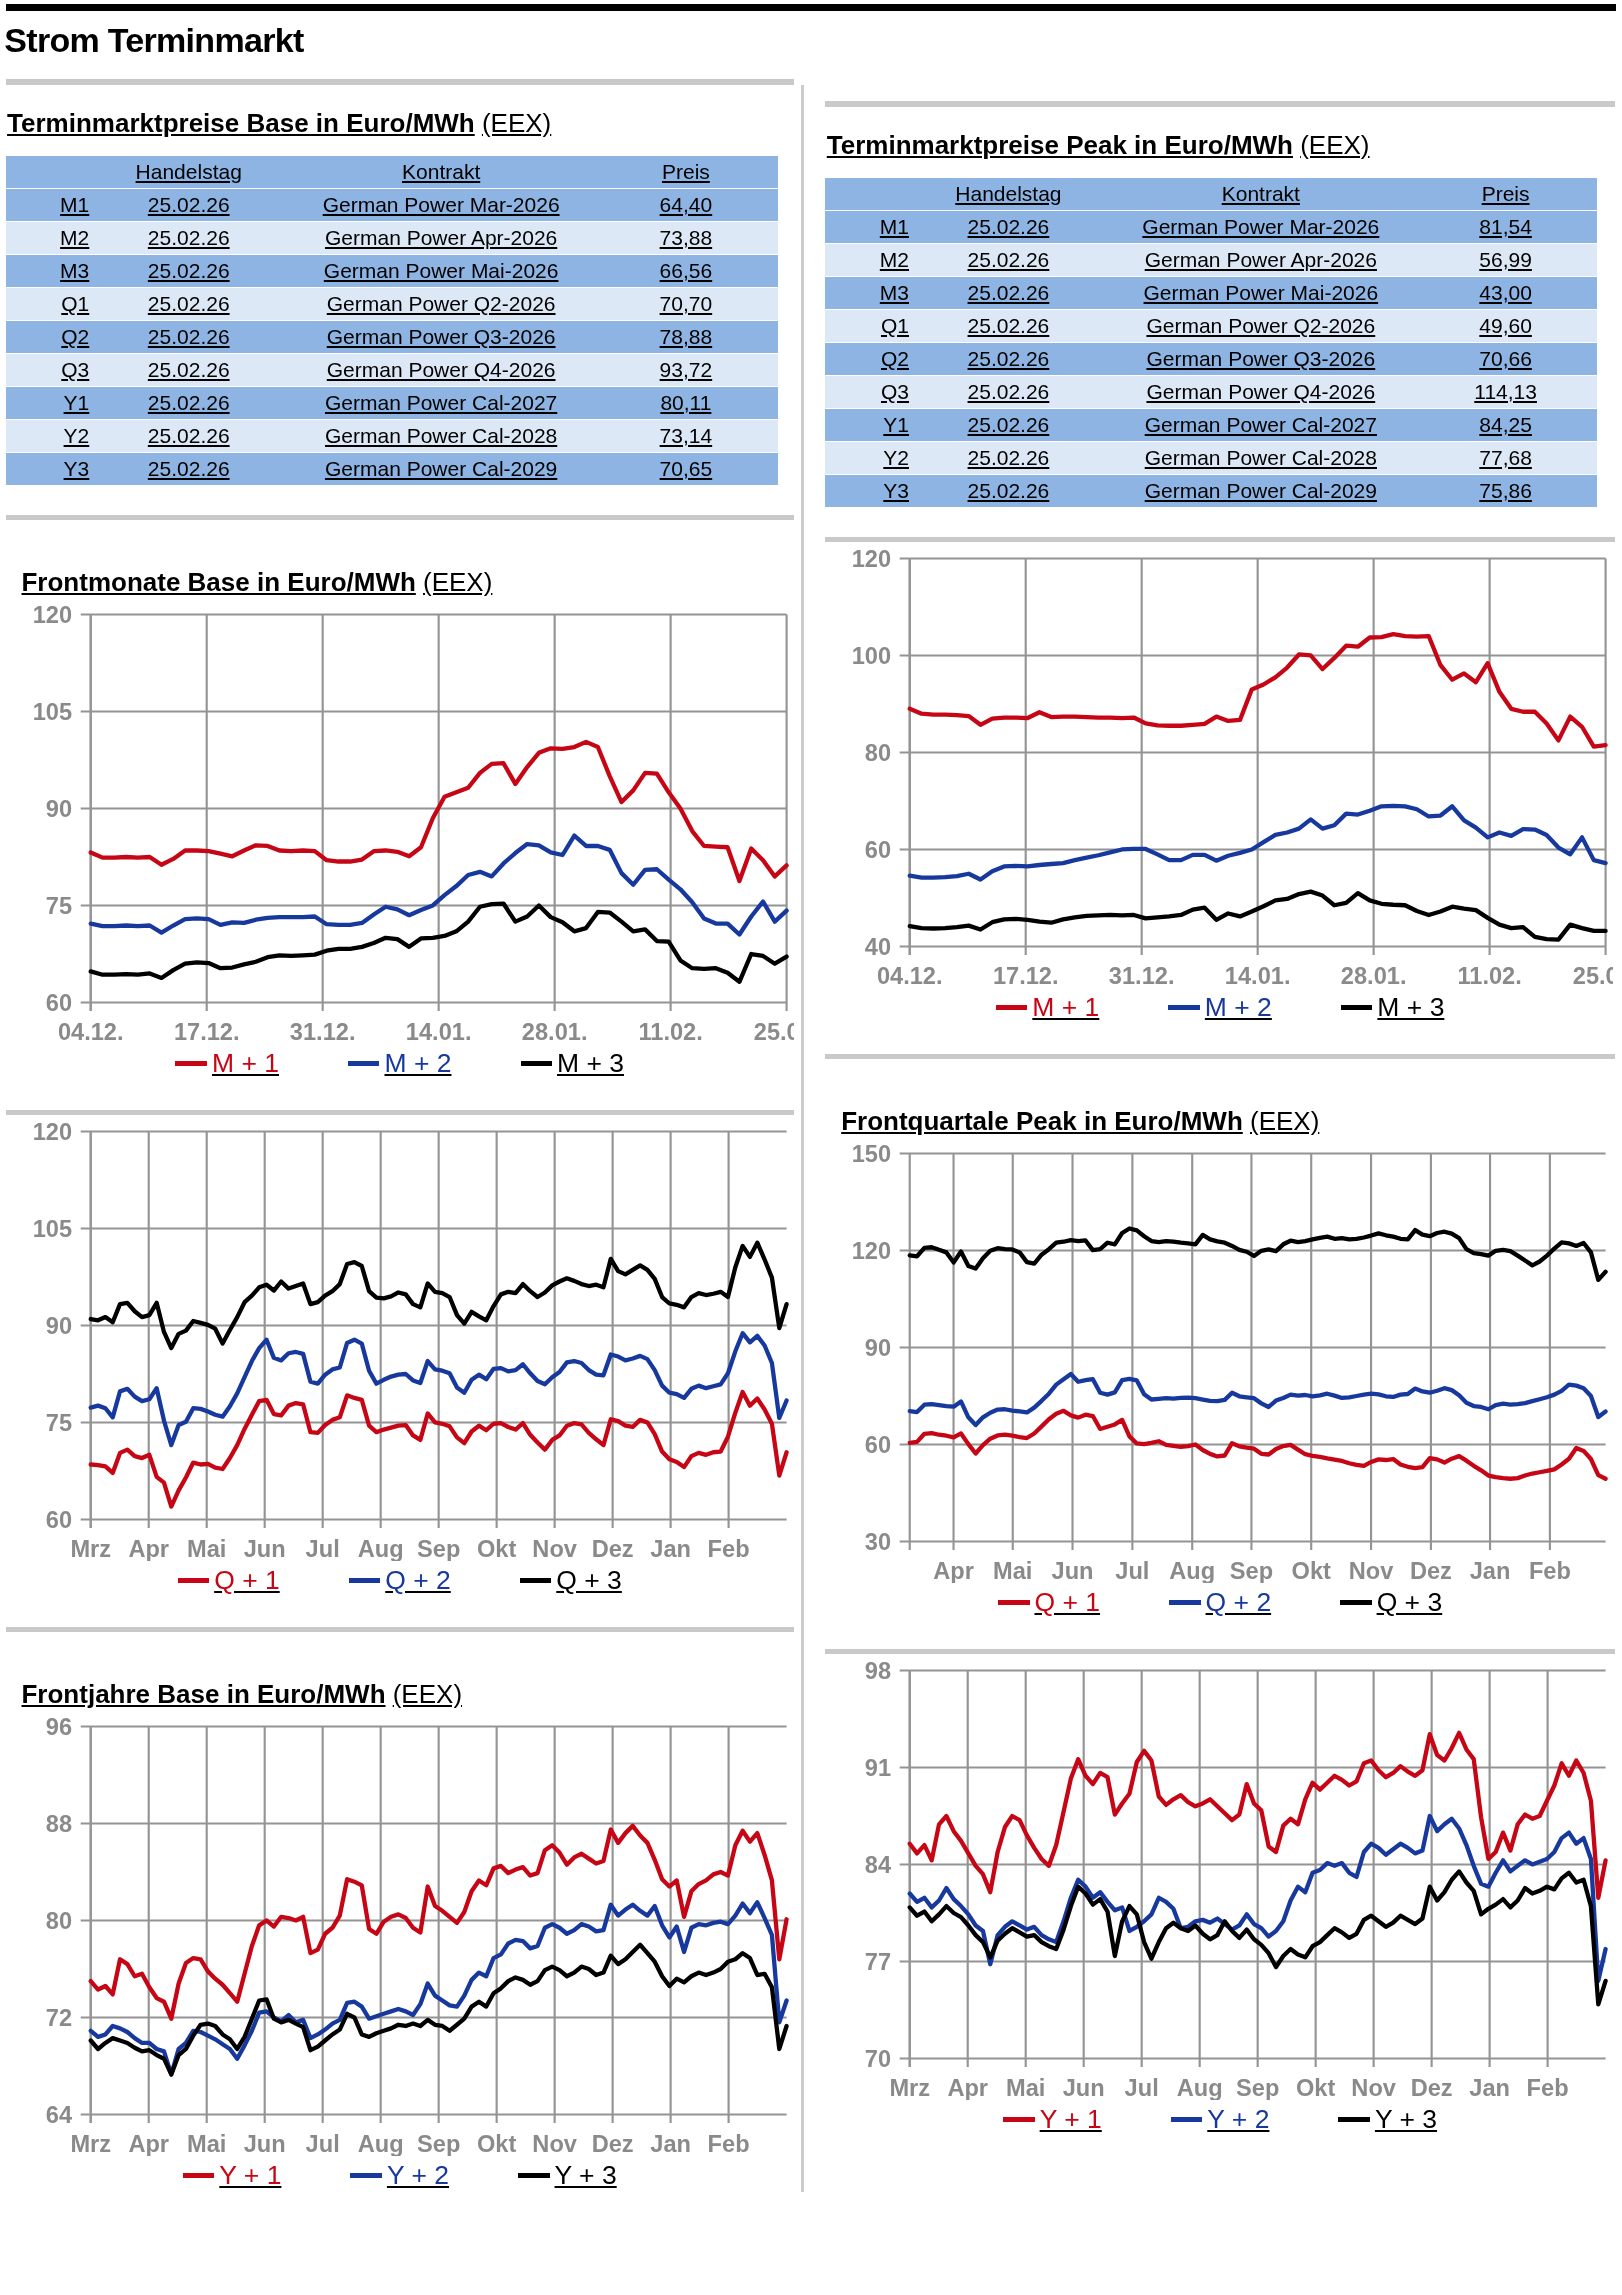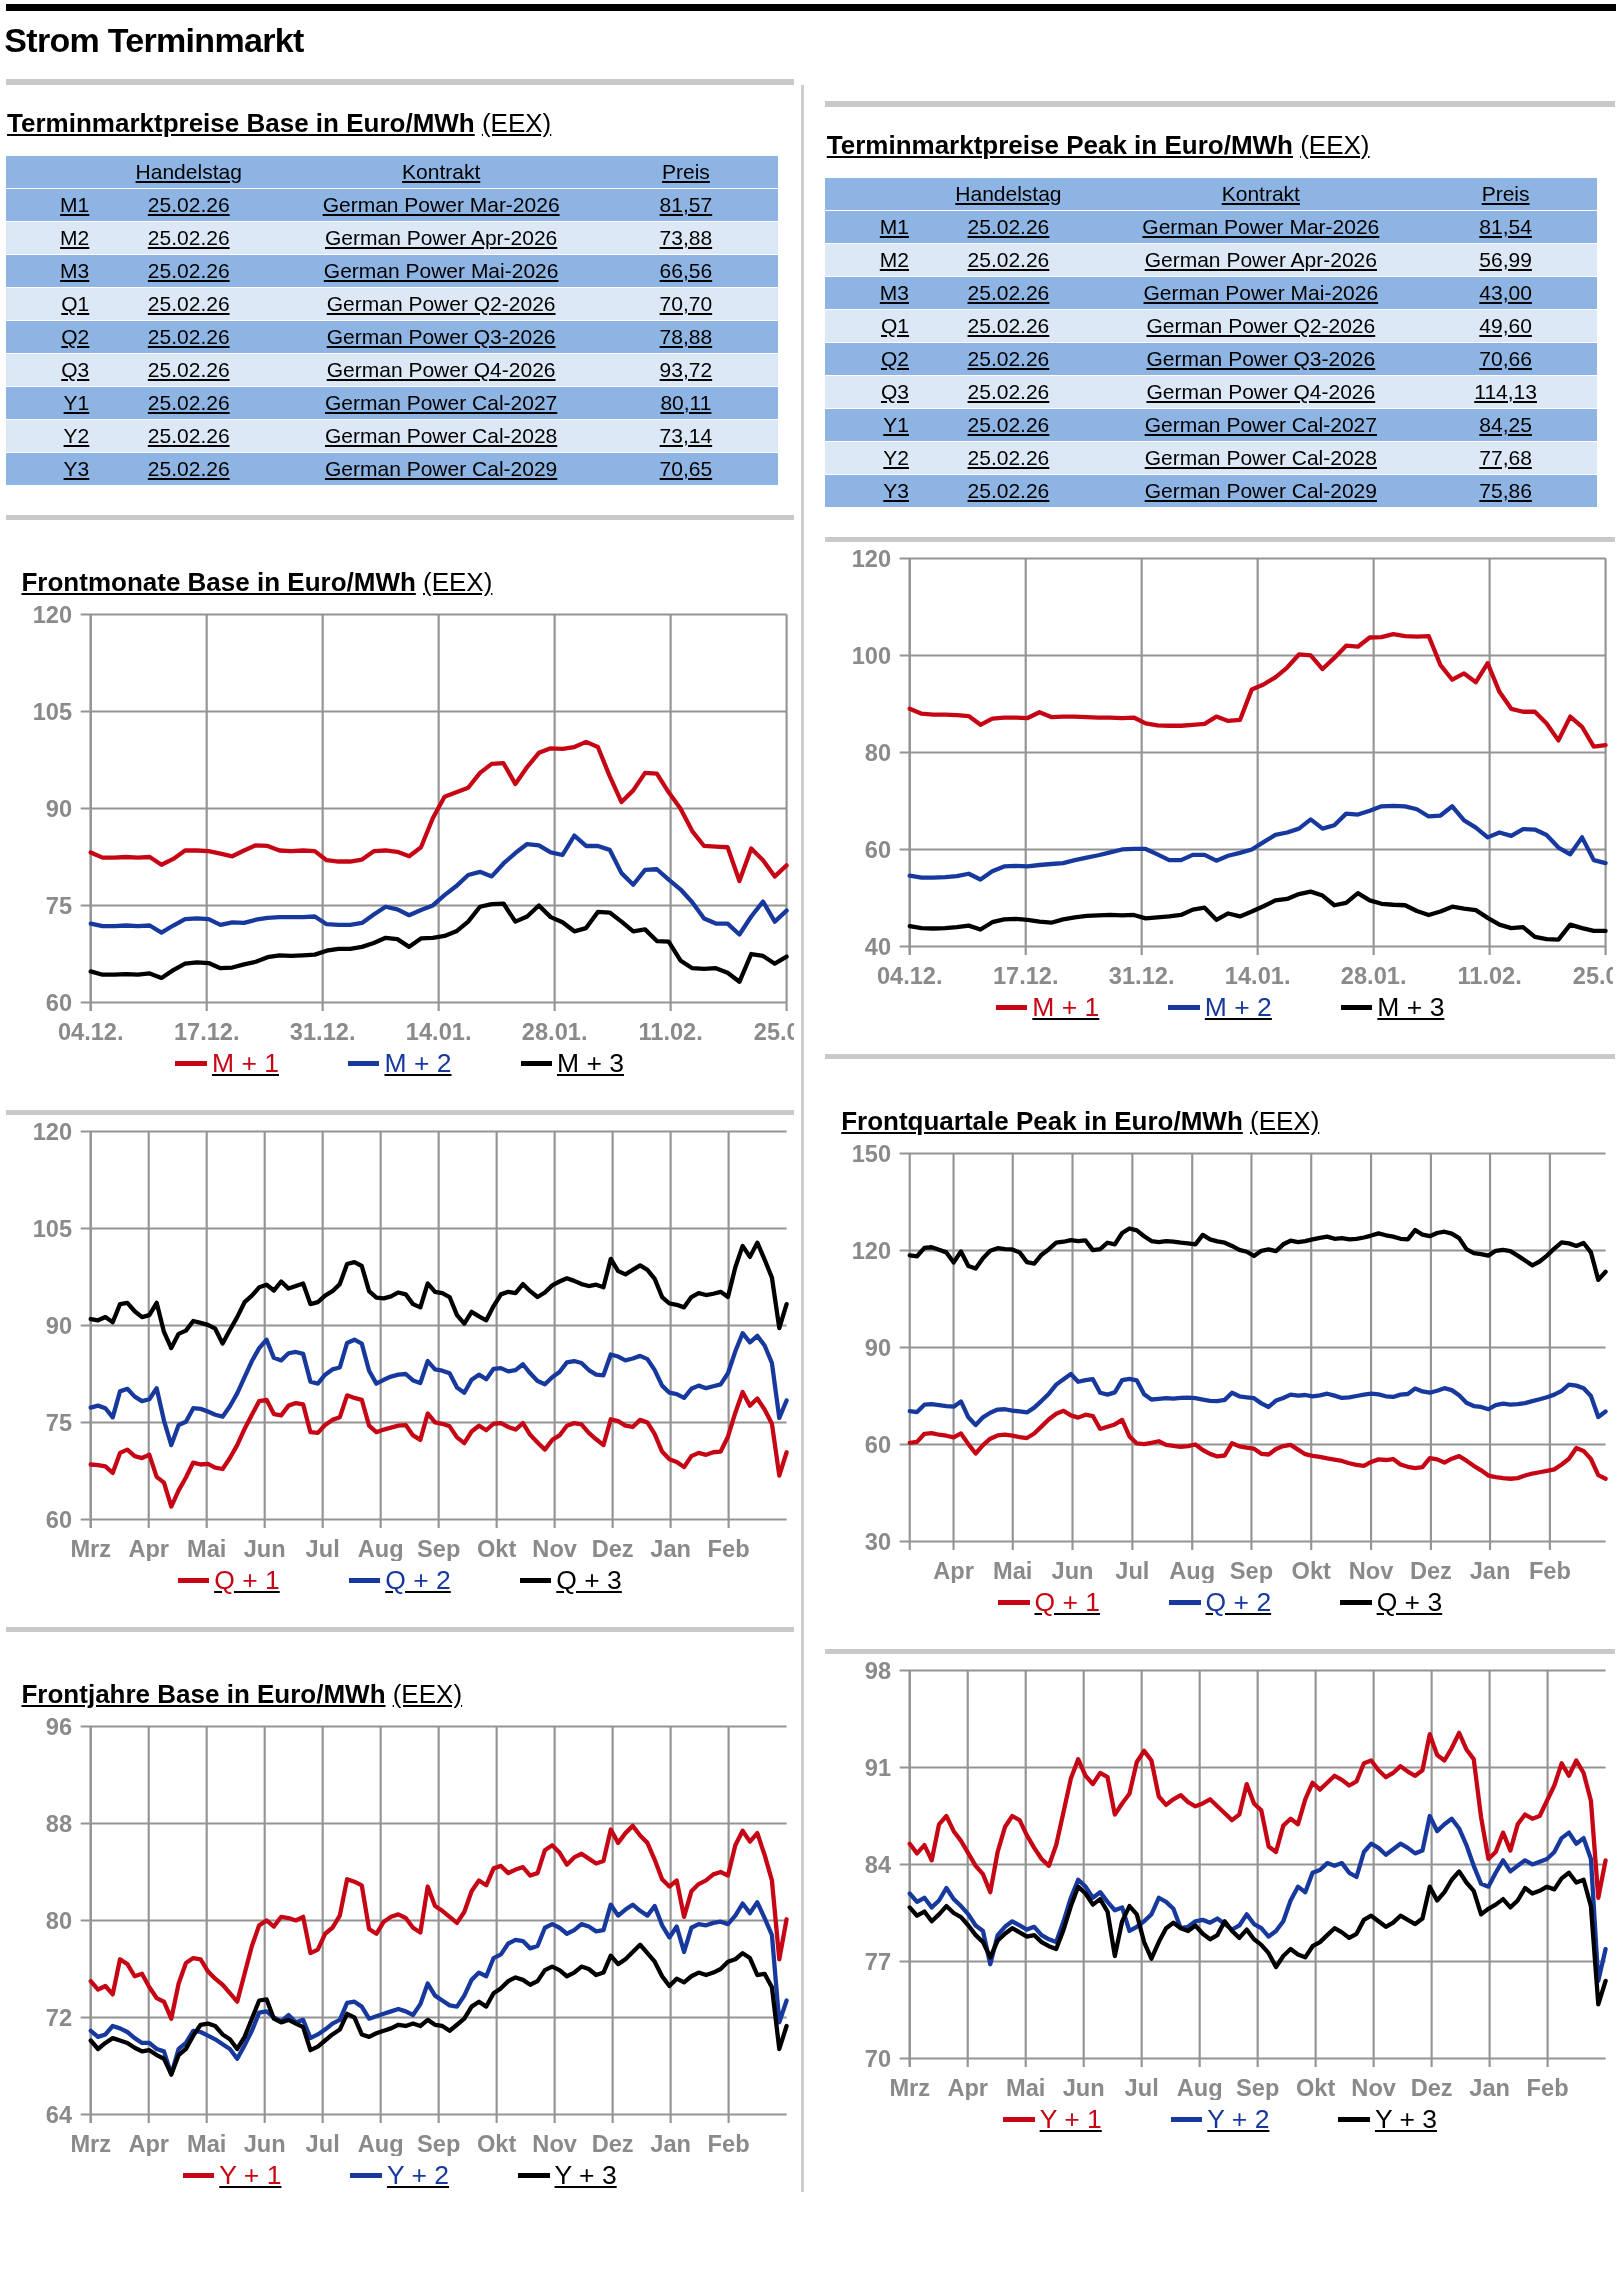--- a/index.html
+++ b/index.html
@@ -56,21 +56,21 @@
           <th class="c1">Handelstag</th>
           <th class="c2">Kontrakt</th>
           <th class="c3">Preis</th>
         </tr>
       </thead>
       <tbody>
           <tr>
             <td class="c0">M1</td>
             <td class="c1">25.02.26</td>
             <td class="c2">German Power Mar-2026</td>
-            <td class="c3">81,57</td>
+            <td class="c3">64,40</td>
           </tr>
           <tr>
             <td class="c0">M2</td>
             <td class="c1">25.02.26</td>
             <td class="c2">German Power Apr-2026</td>
             <td class="c3">73,88</td>
           </tr>
           <tr>
             <td class="c0">M3</td>
             <td class="c1">25.02.26</td>

